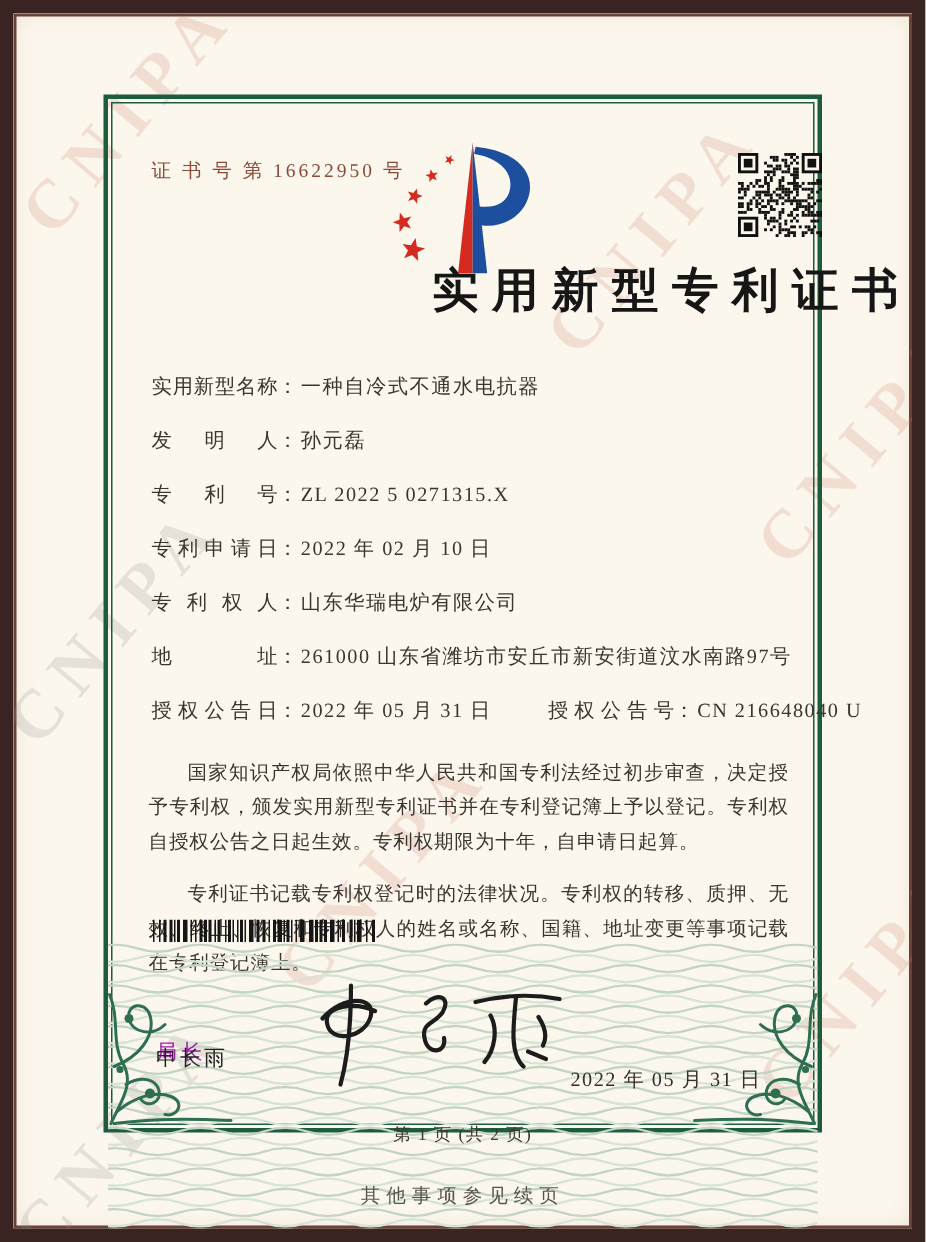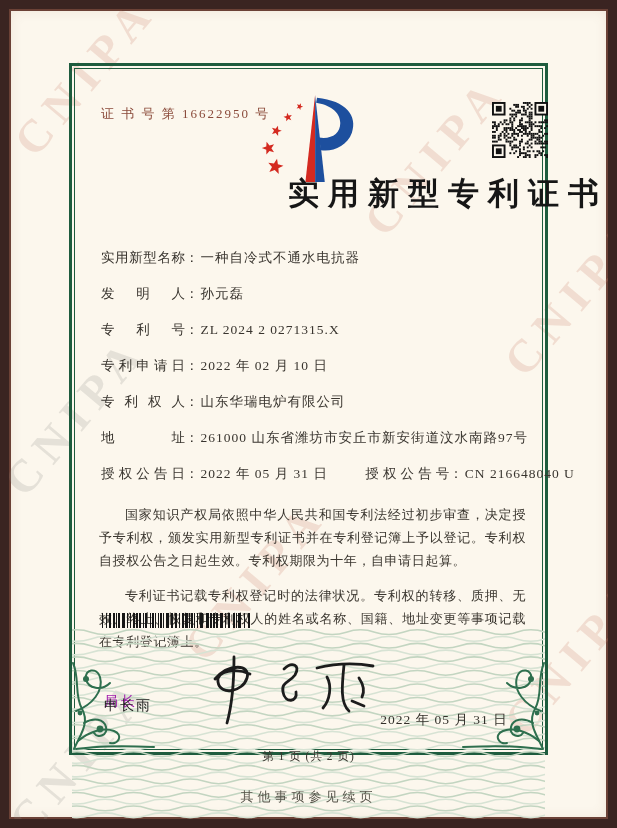--- a/index.html
+++ b/index.html
@@ -392,21 +392,21 @@
     <div class="title">实用新型专利证书</div>
 
     <div class="fields">
       <div class="frow">
         <span class="flabel">实用新型名称</span><span class="fcolon">：</span><span class="fvalue">一种自冷式不通水电抗器</span>
       </div>
       <div class="frow">
         <span class="flabel">发明人</span><span class="fcolon">：</span><span class="fvalue">孙元磊</span>
       </div>
       <div class="frow">
-        <span class="flabel">专利号</span><span class="fcolon">：</span><span class="fvalue">ZL 2024 2 0271315.X</span>
+        <span class="flabel">专利号</span><span class="fcolon">：</span><span class="fvalue">ZL 2022 5 0271315.X</span>
       </div>
       <div class="frow">
         <span class="flabel">专利申请日</span><span class="fcolon">：</span><span class="fvalue">2022 年 02 月 10 日</span>
       </div>
       <div class="frow">
         <span class="flabel">专利权人</span><span class="fcolon">：</span><span class="fvalue">山东华瑞电炉有限公司</span>
       </div>
       <div class="frow">
         <span class="flabel">地址</span><span class="fcolon">：</span><span class="fvalue">261000 山东省潍坊市安丘市新安街道汶水南路97号</span>
       </div>

